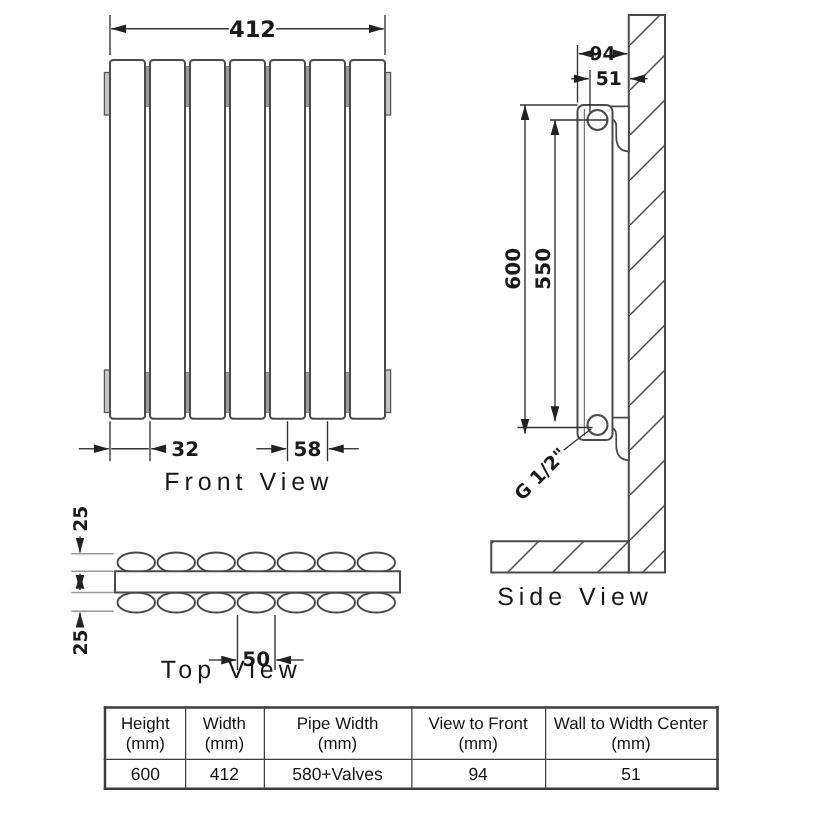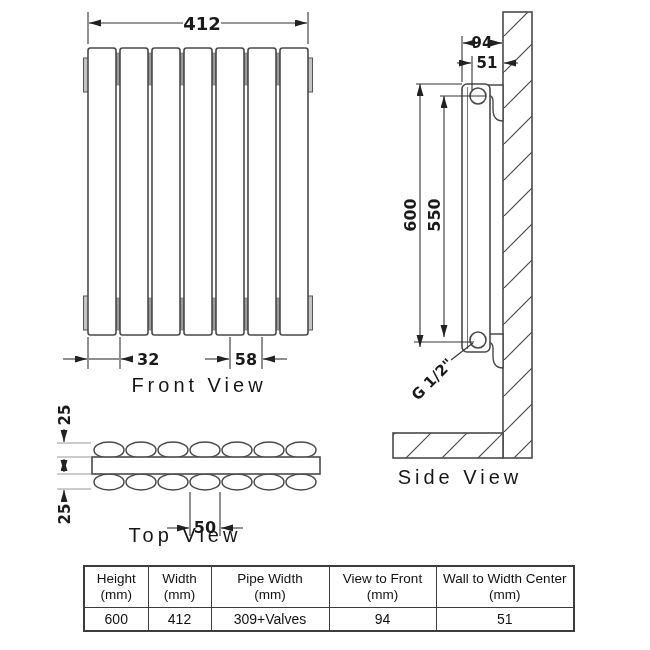--- a/index.html
+++ b/index.html
@@ -228,20 +228,20 @@
       <span>(mm)</span>
     </th>
     <th>
       <span>Wall to Width Center</span>
       <span>(mm)</span>
     </th>
   </tr>
   <tr>
     <td>600</td>
     <td>412</td>
-    <td>309+Valves</td>
+    <td>580+Valves</td>
     <td>94</td>
     <td>51</td>
   </tr>
 </tbody>
     </table>
 
 </div>
 
 </body></html>

